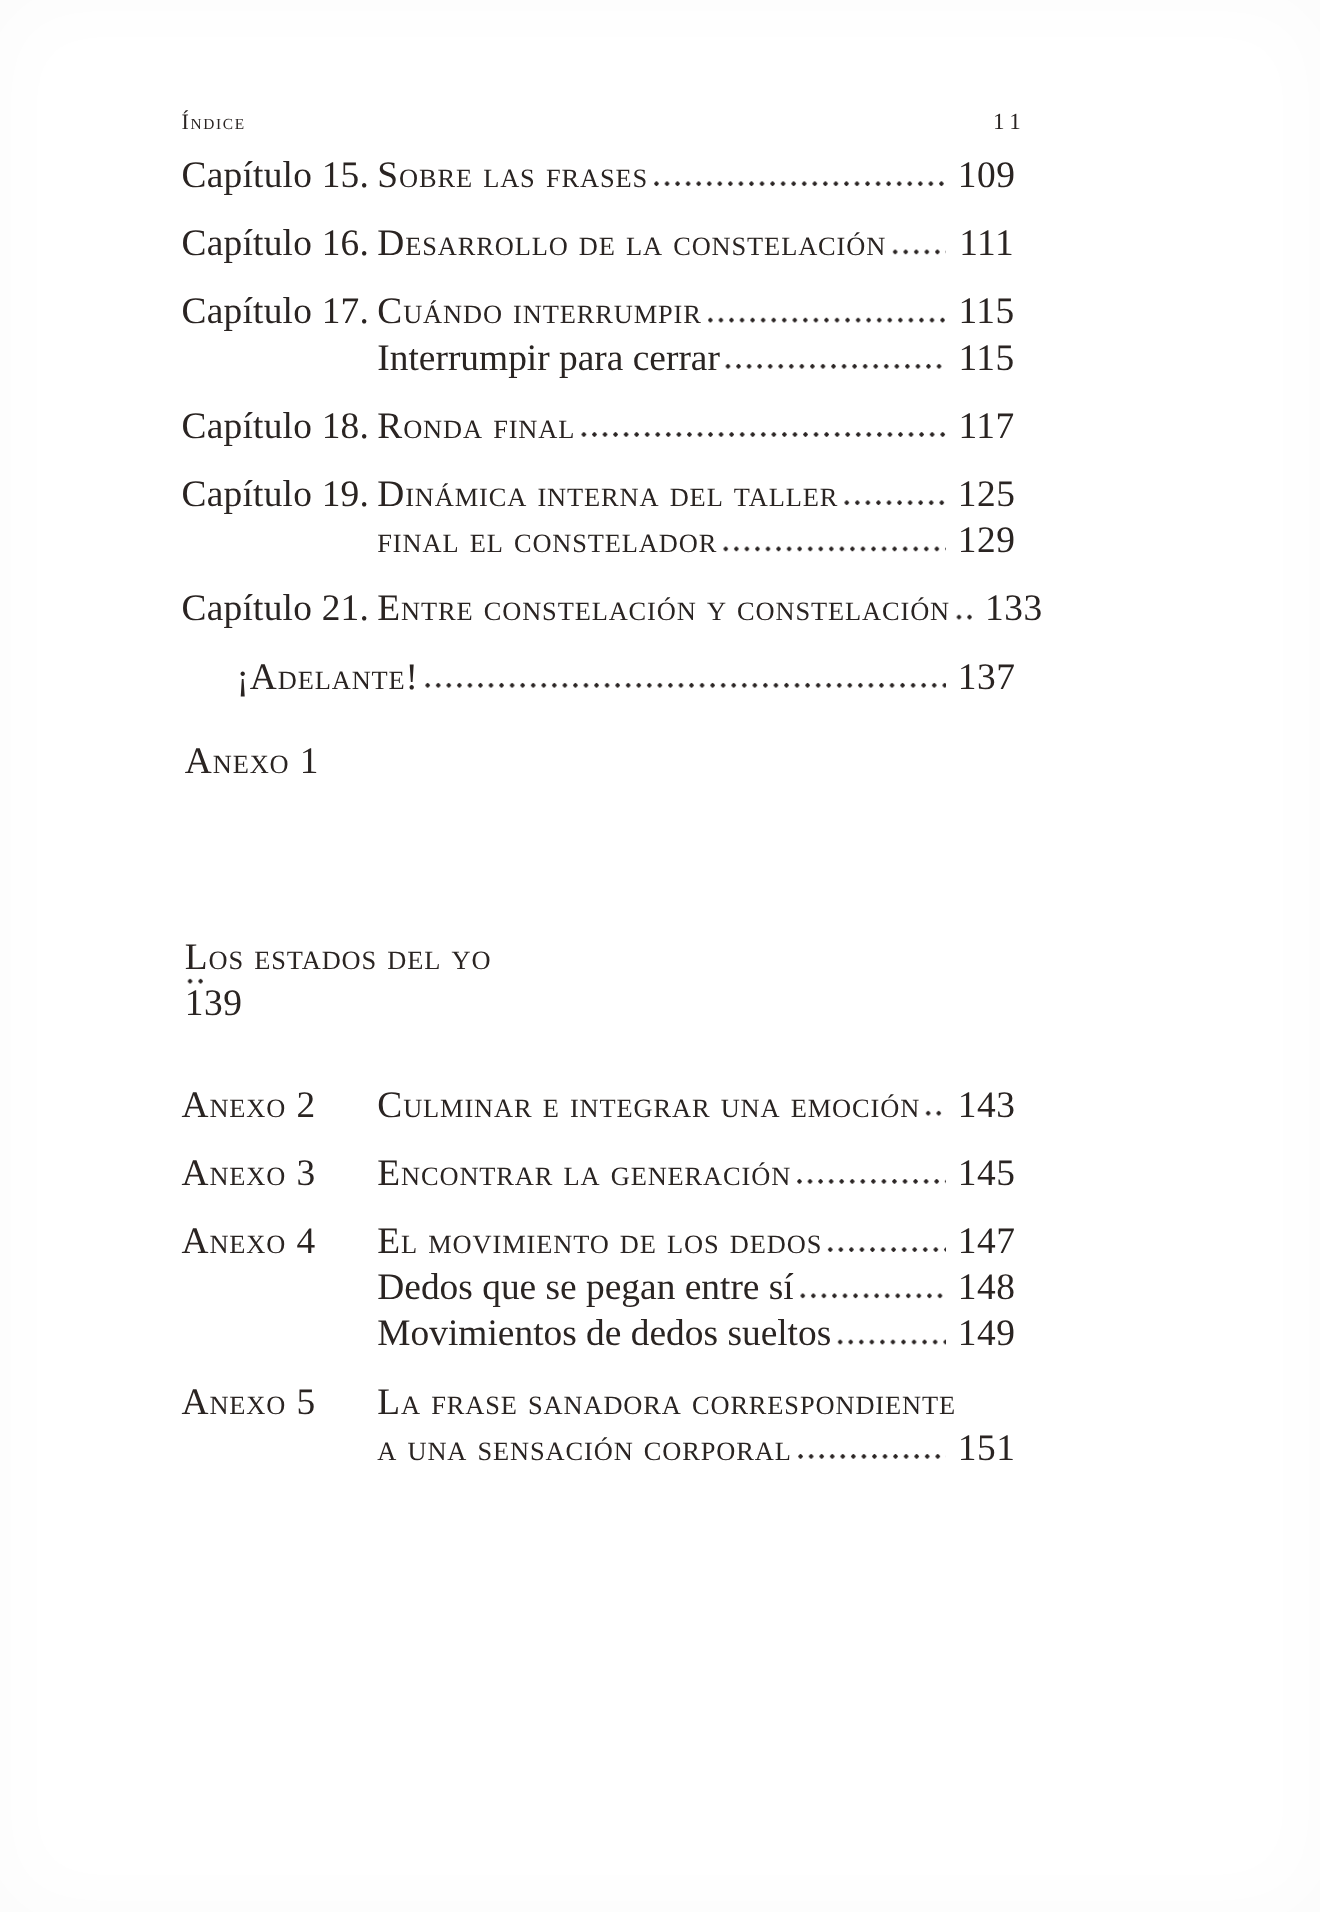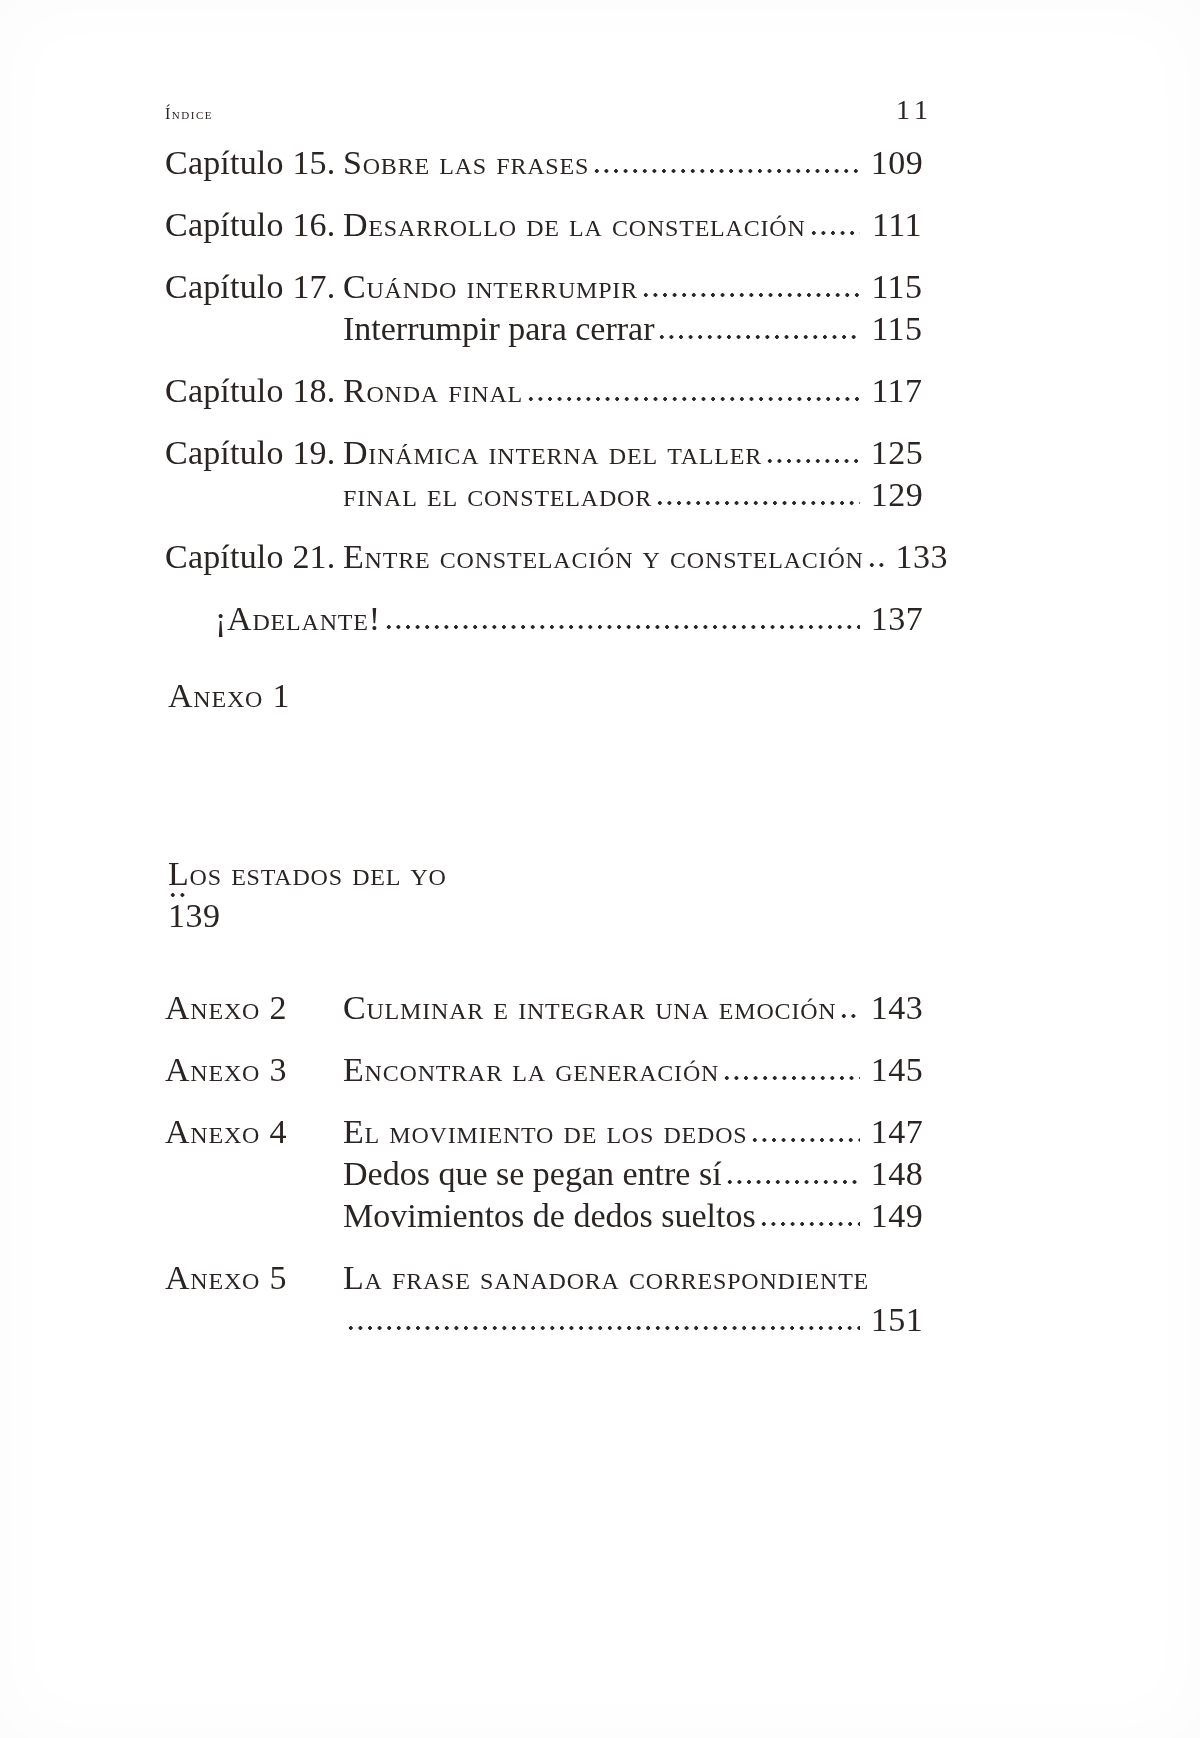--- a/index.html
+++ b/index.html
@@ -20,25 +20,25 @@
 
   
   .page-header {
     display: flex;
     justify-content: space-between;
     align-items: baseline;
     line-height: 26px;
   }
   .header-title {
     font-variant: small-caps;
-    font-size: 16px;
+    font-size: 20px;
     letter-spacing: 1.5px;
   }
   .header-page {
-    font-size: 28px;
+    font-size: 21px;
     letter-spacing: 5px;
     margin-right: -3px;
   }
 
   
   .toc { margin-top: 18px; }
   .row {
     display: flex;
     align-items: baseline;
     line-height: 36px;
@@ -194,18 +194,19 @@
       <span class="leader"></span>
       <span class="pagenum">149</span>
     </div>
 
     <div class="row anexo">
       <span class="prefix">Anexo 5</span>
       <span class="title sc">La frase sanadora correspondiente</span>
     </div>
 
     <div class="row tight indent">
+      <span class="title sc">a una sensación corporal</span>
       <span class="leader"></span>
       <span class="pagenum">151</span>
     </div>
 
   </main>
 </div>
 
 </body></html>

